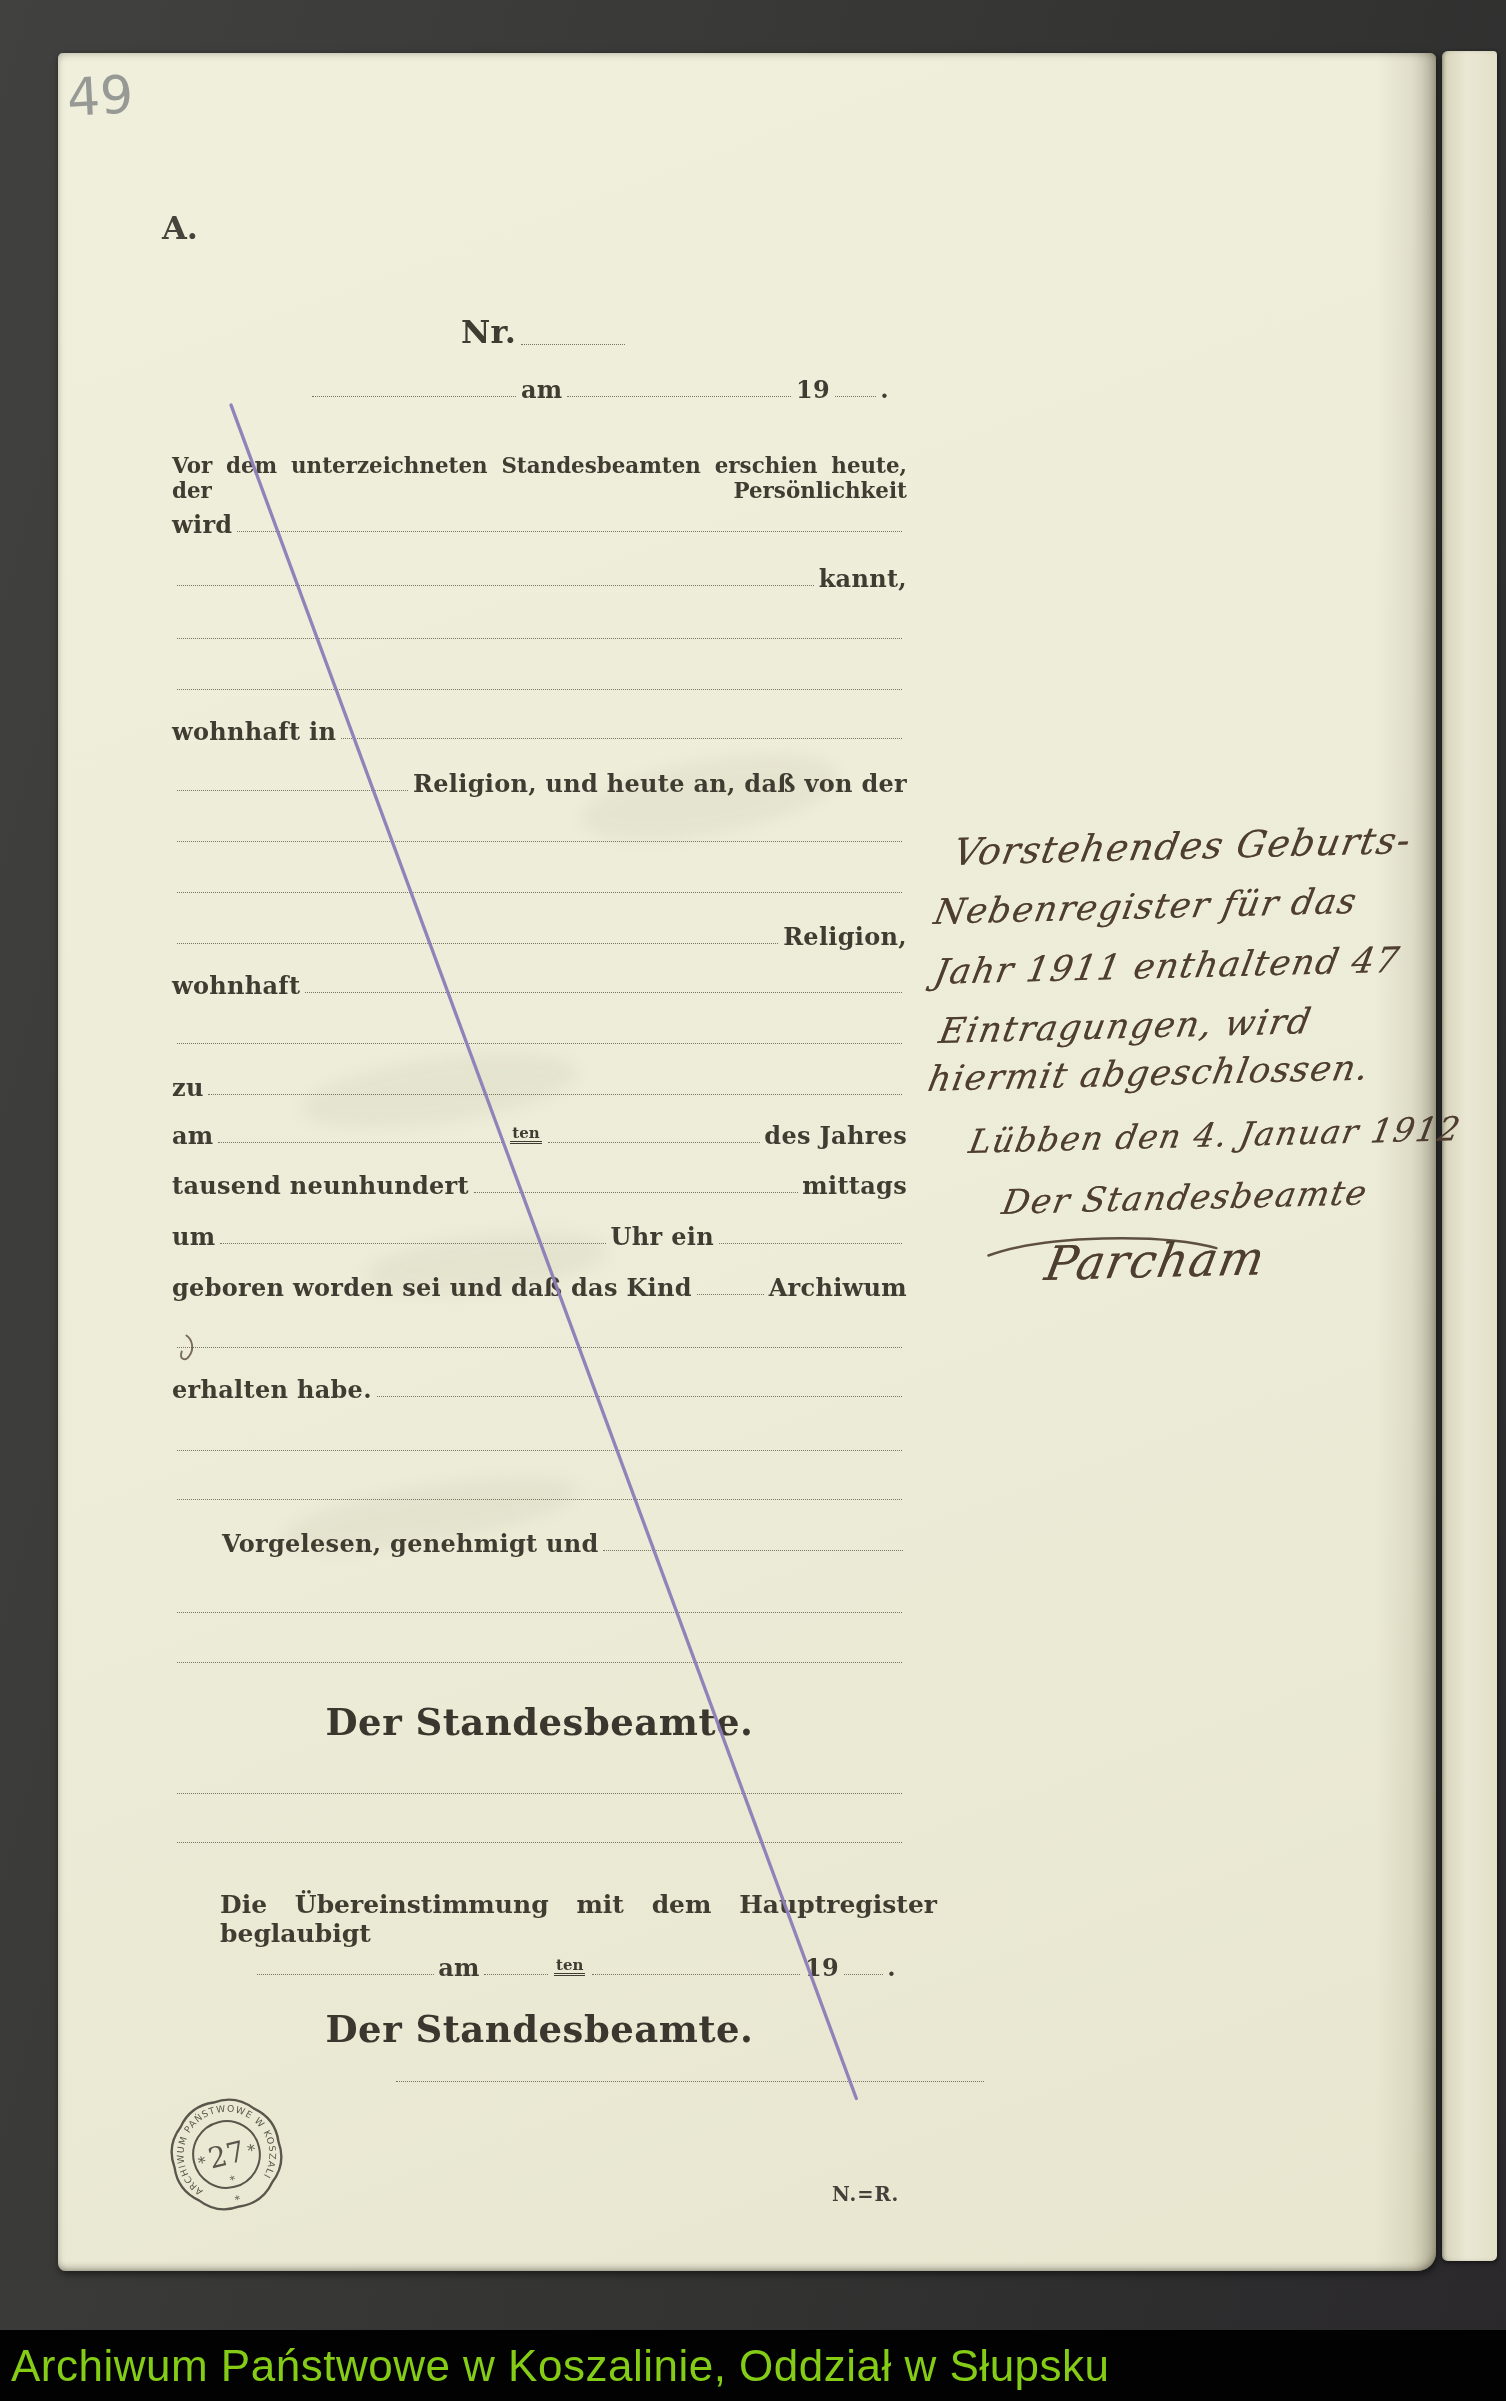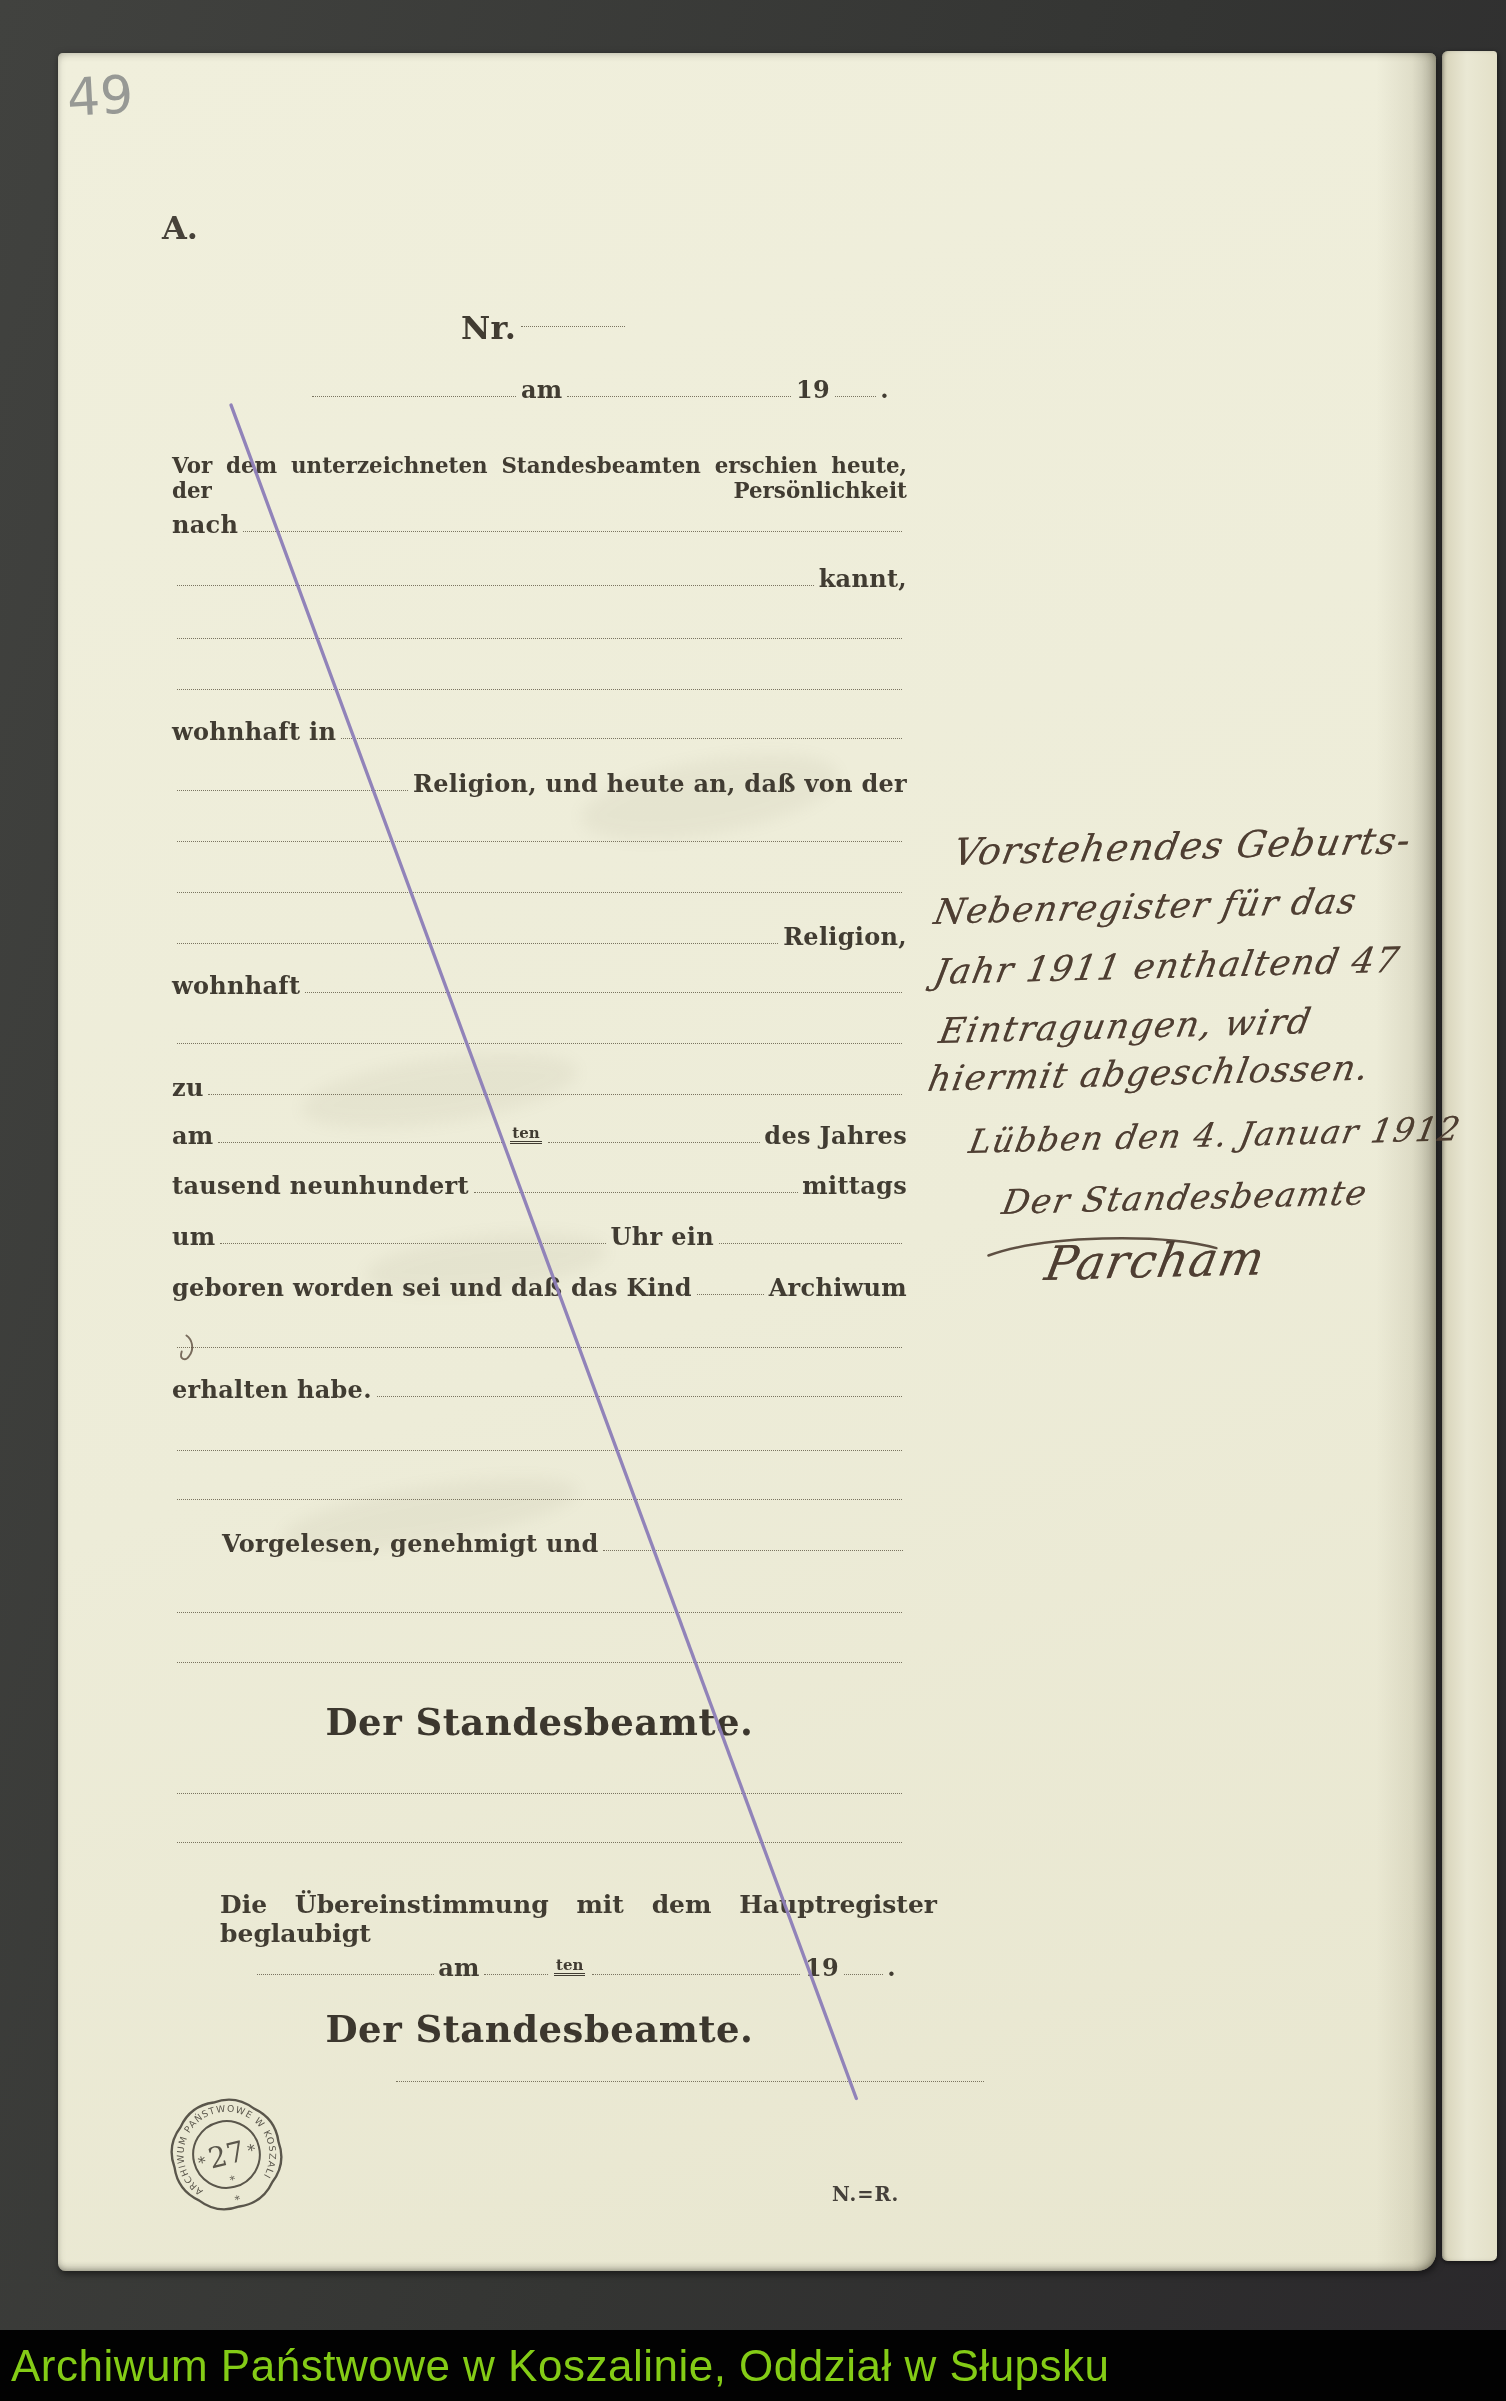--- a/index.html
+++ b/index.html
@@ -42,21 +42,21 @@
   .jst{text-align:justify; text-align-last:justify;}
   .heading{position:absolute; left:114px; width:735px; text-align:center; font-weight:700; font-size:37px; color:#3c372e; letter-spacing:0.5px;}
   
   .hw{position:absolute; font-style:italic; color:var(--hand); white-space:nowrap;
       letter-spacing:1.4px; transform:rotate(-1.5deg) skewX(-12deg); transform-origin:left bottom;
       font-size:35px; text-shadow:0 0 0.6px rgba(78,62,50,.6);}
   
   .pencil{position:absolute; left:9.3px; top:13px; font-family:"DejaVu Sans", sans-serif;
       font-size:52px; color:#8e908e; transform:rotate(-3deg); opacity:.9;}
   .section-letter{position:absolute; left:104px; top:156px; font-weight:700; font-size:32px; color:#47423a;}
-  .nrr{position:absolute; left:403px; top:254px; width:270px; height:43px; display:flex; align-items:center;}
+  .nrr{position:absolute; left:403px; top:254px; width:270px; height:43px; display:flex; align-items:flex-end;}
   .nrr .lbl{font-size:32px;}
   .footer-mark{position:absolute; left:774px; top:2130px; font-weight:700; font-size:19.5px; color:#45403a; letter-spacing:0.9px;}
   .smudge{position:absolute; background:#8a8468; opacity:.08; filter:blur(7.4px); border-radius:50%;}
   .overlay{position:absolute; left:0; top:0; pointer-events:none;}
   .stamp{position:absolute; left:109px; top:2042px; width:119px; height:119px; transform:rotate(-14deg); opacity:.92;}
   
   .caption-bar{position:absolute; left:0; right:0; bottom:0; height:71px; background:#020202; display:flex; align-items:center;}
   .caption-bar span{font-family:"Liberation Sans", sans-serif; font-size:44px; color:#84cc16; padding-left:11px; letter-spacing:0.5px;}
 </style>
 </head>
@@ -85,21 +85,21 @@
     <span class="lbl">am</span>
     <span class="dl" style="flex:1.15;"></span>
     <span class="lbl">19</span>
     <span class="dl fixed" style="width:41px;"></span>
     <span class="lbl">.</span>
   </div>
 
   <div class="block jst" style="left:114px;top:400px;width:735px;font-size:21.4px;">Vor dem unterzeichneten Standesbeamten erschien heute, der Persönlichkeit</div>
 
   <div class="row" style="top:447px;">
-    <span class="lbl">nach</span>
+    <span class="lbl">wird</span>
     <span class="dl"></span>
   </div>
 
   <div class="row" style="top:501px;">
     <span class="dl"></span>
     <span class="lbl">kannt,</span>
   </div>
 
   <div class="row" style="top:554px;">
       <span class="dl"></span>

